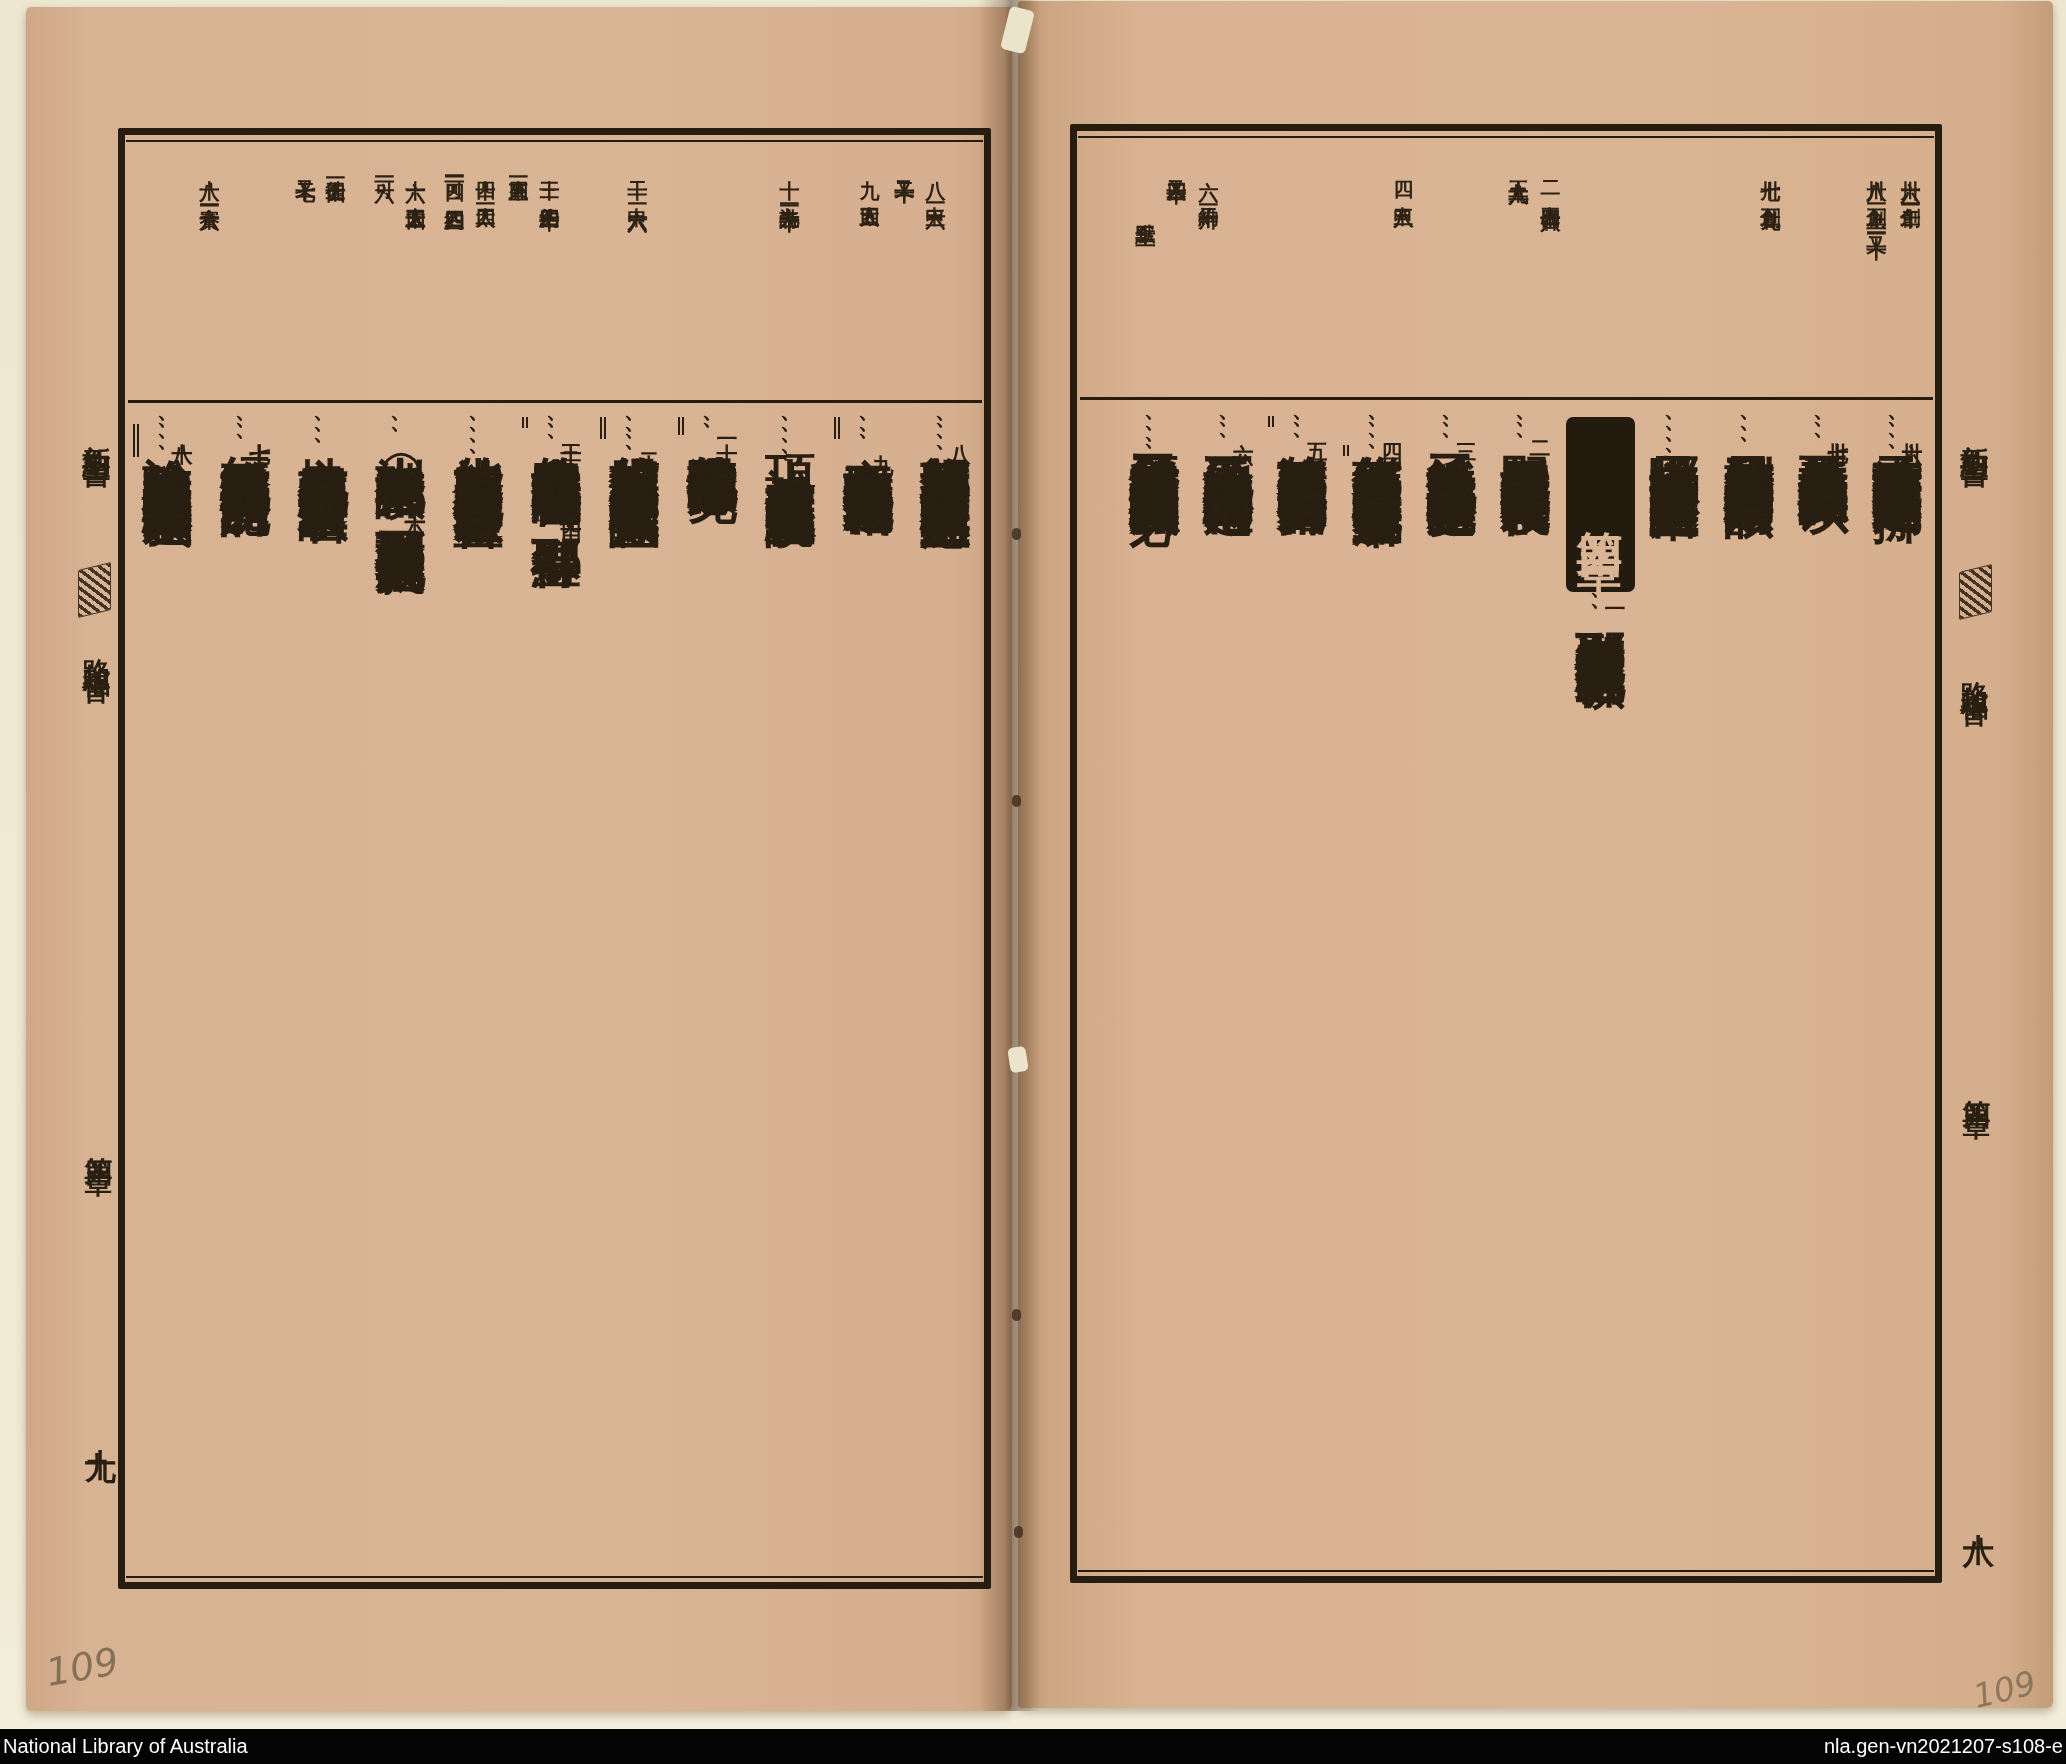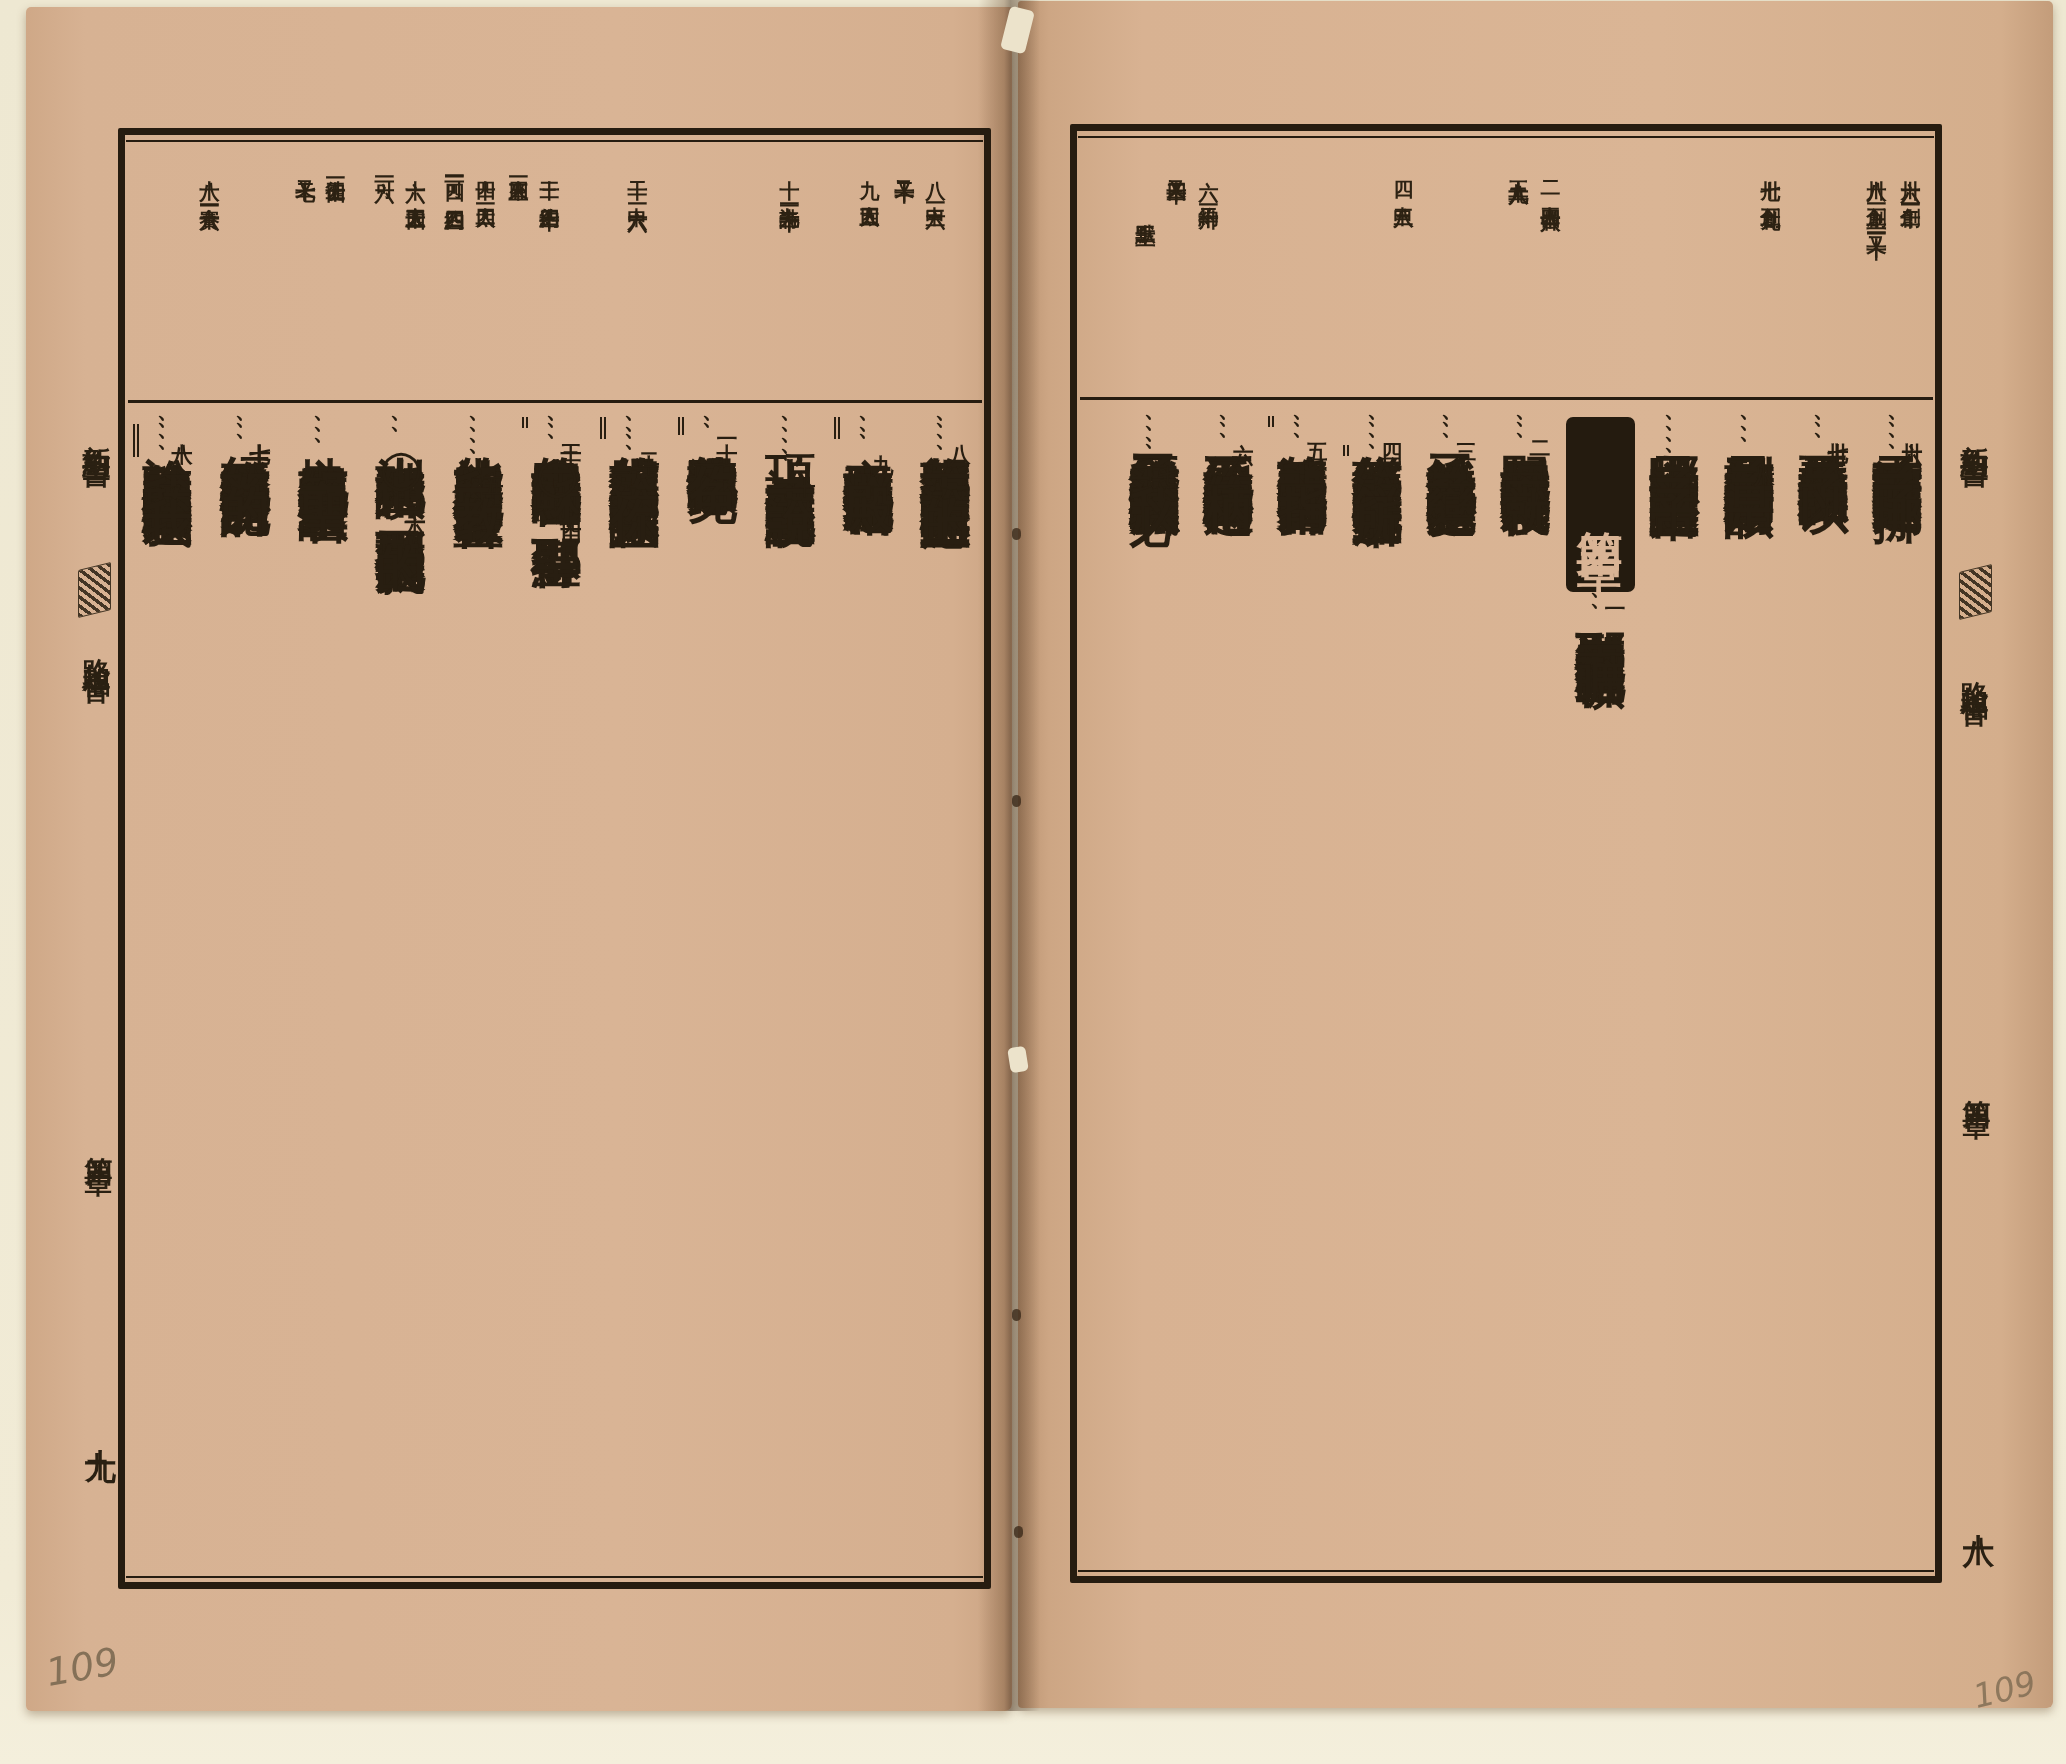--- a/index.html
+++ b/index.html
@@ -159,15 +159,19 @@
       <div class="anno" style="left: 1503px; top: 165px;">王上十九八</div>
       <div class="anno" style="left: 1388px; top: 165px;">四 申八三</div>
       <div class="anno" style="left: 1193px; top: 165px;">六 約十二卅一</div>
       <div class="anno" style="left: 1161px; top: 165px;">又十四三十</div>
       <div class="anno" style="left: 1130px; top: 208px;">默十三二上</div>
     </div>
 
   <div class="pencil pencil-l">109</div>
   <div class="pencil pencil-r">109</div>
 
+  <div class="footer-bar">
+    <span class="ft">National Library of Australia</span>
+    <span class="ft">nla.gen-vn2021207-s108-e</span>
+  </div>
 
 </div>
 
 
 </body></html>

